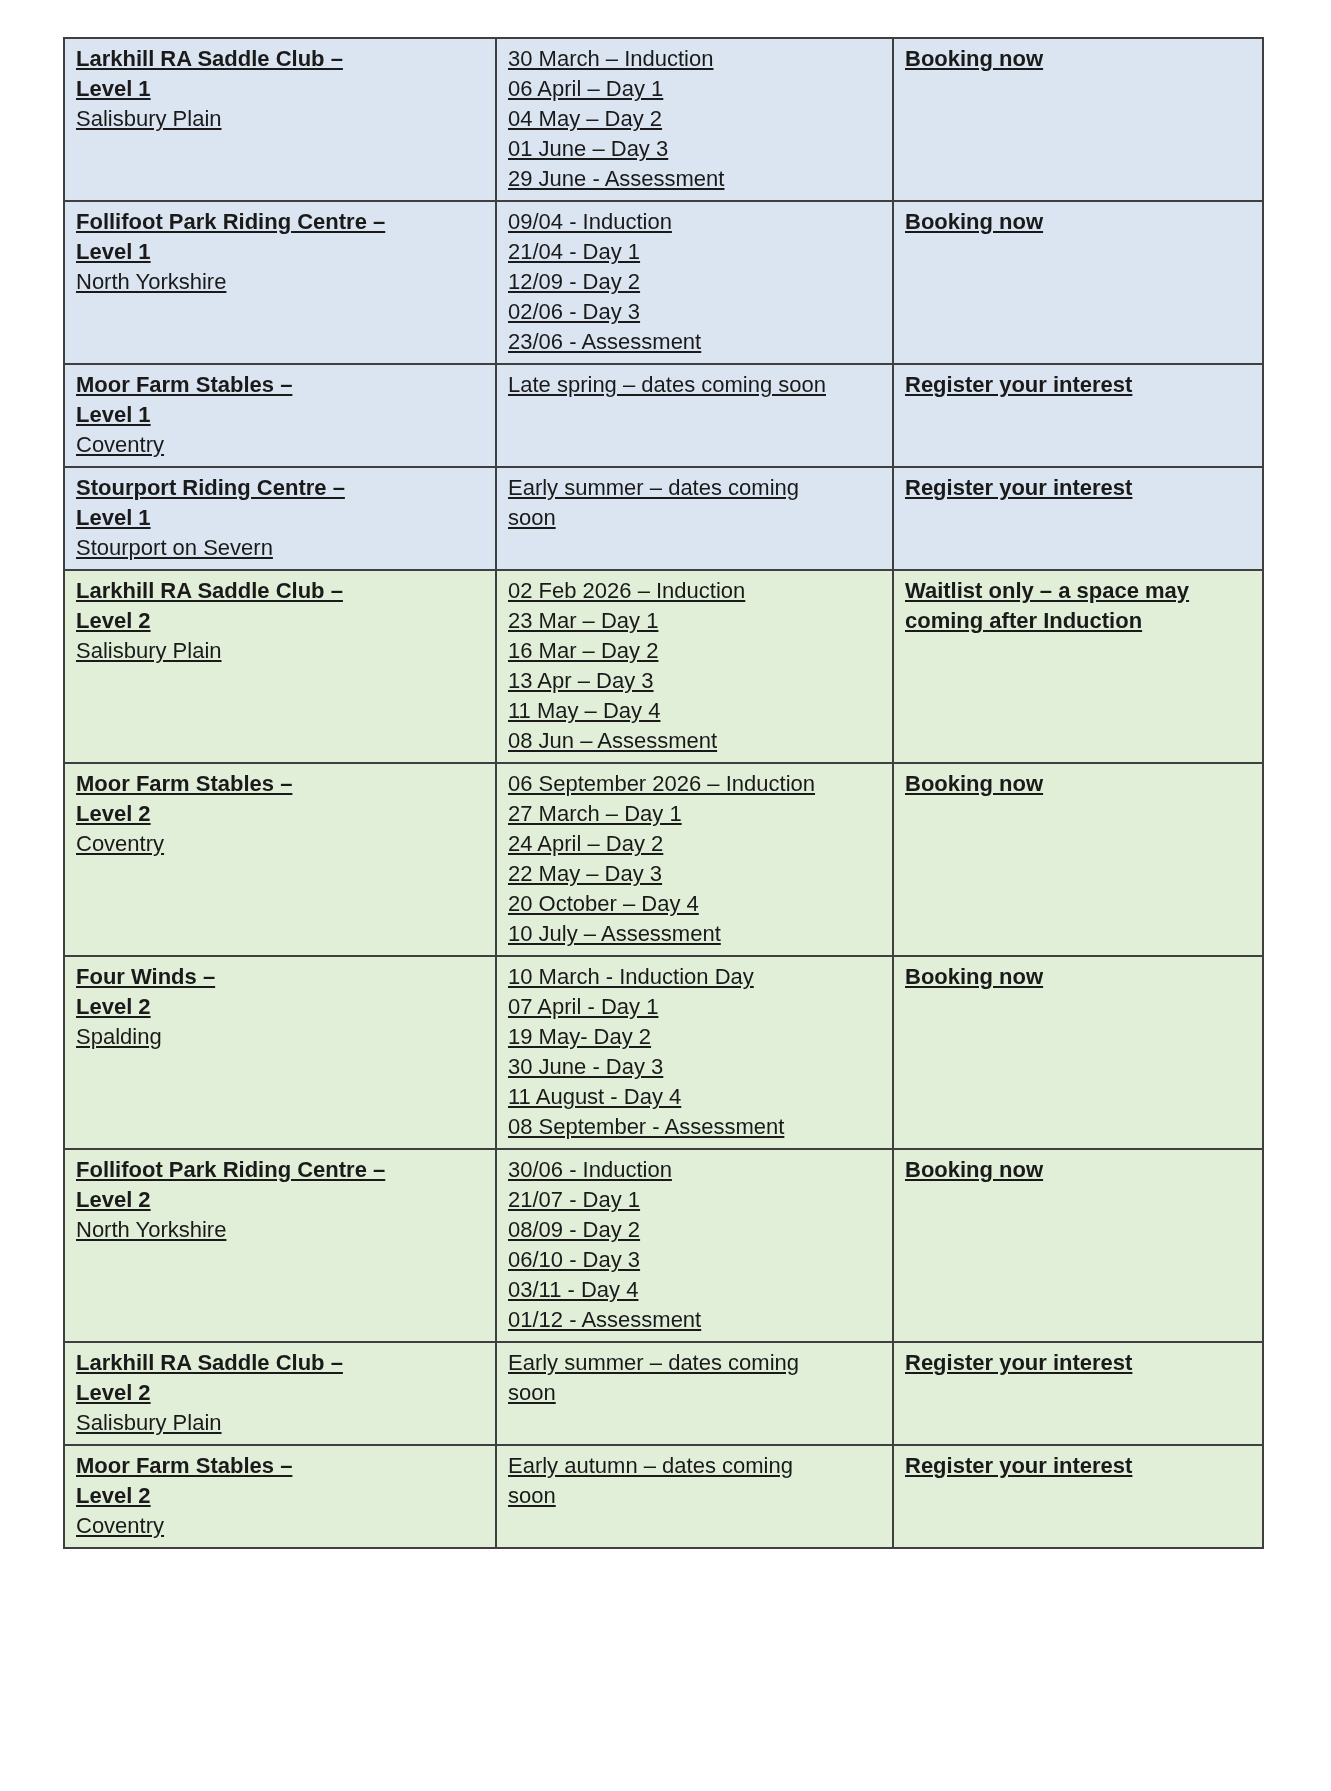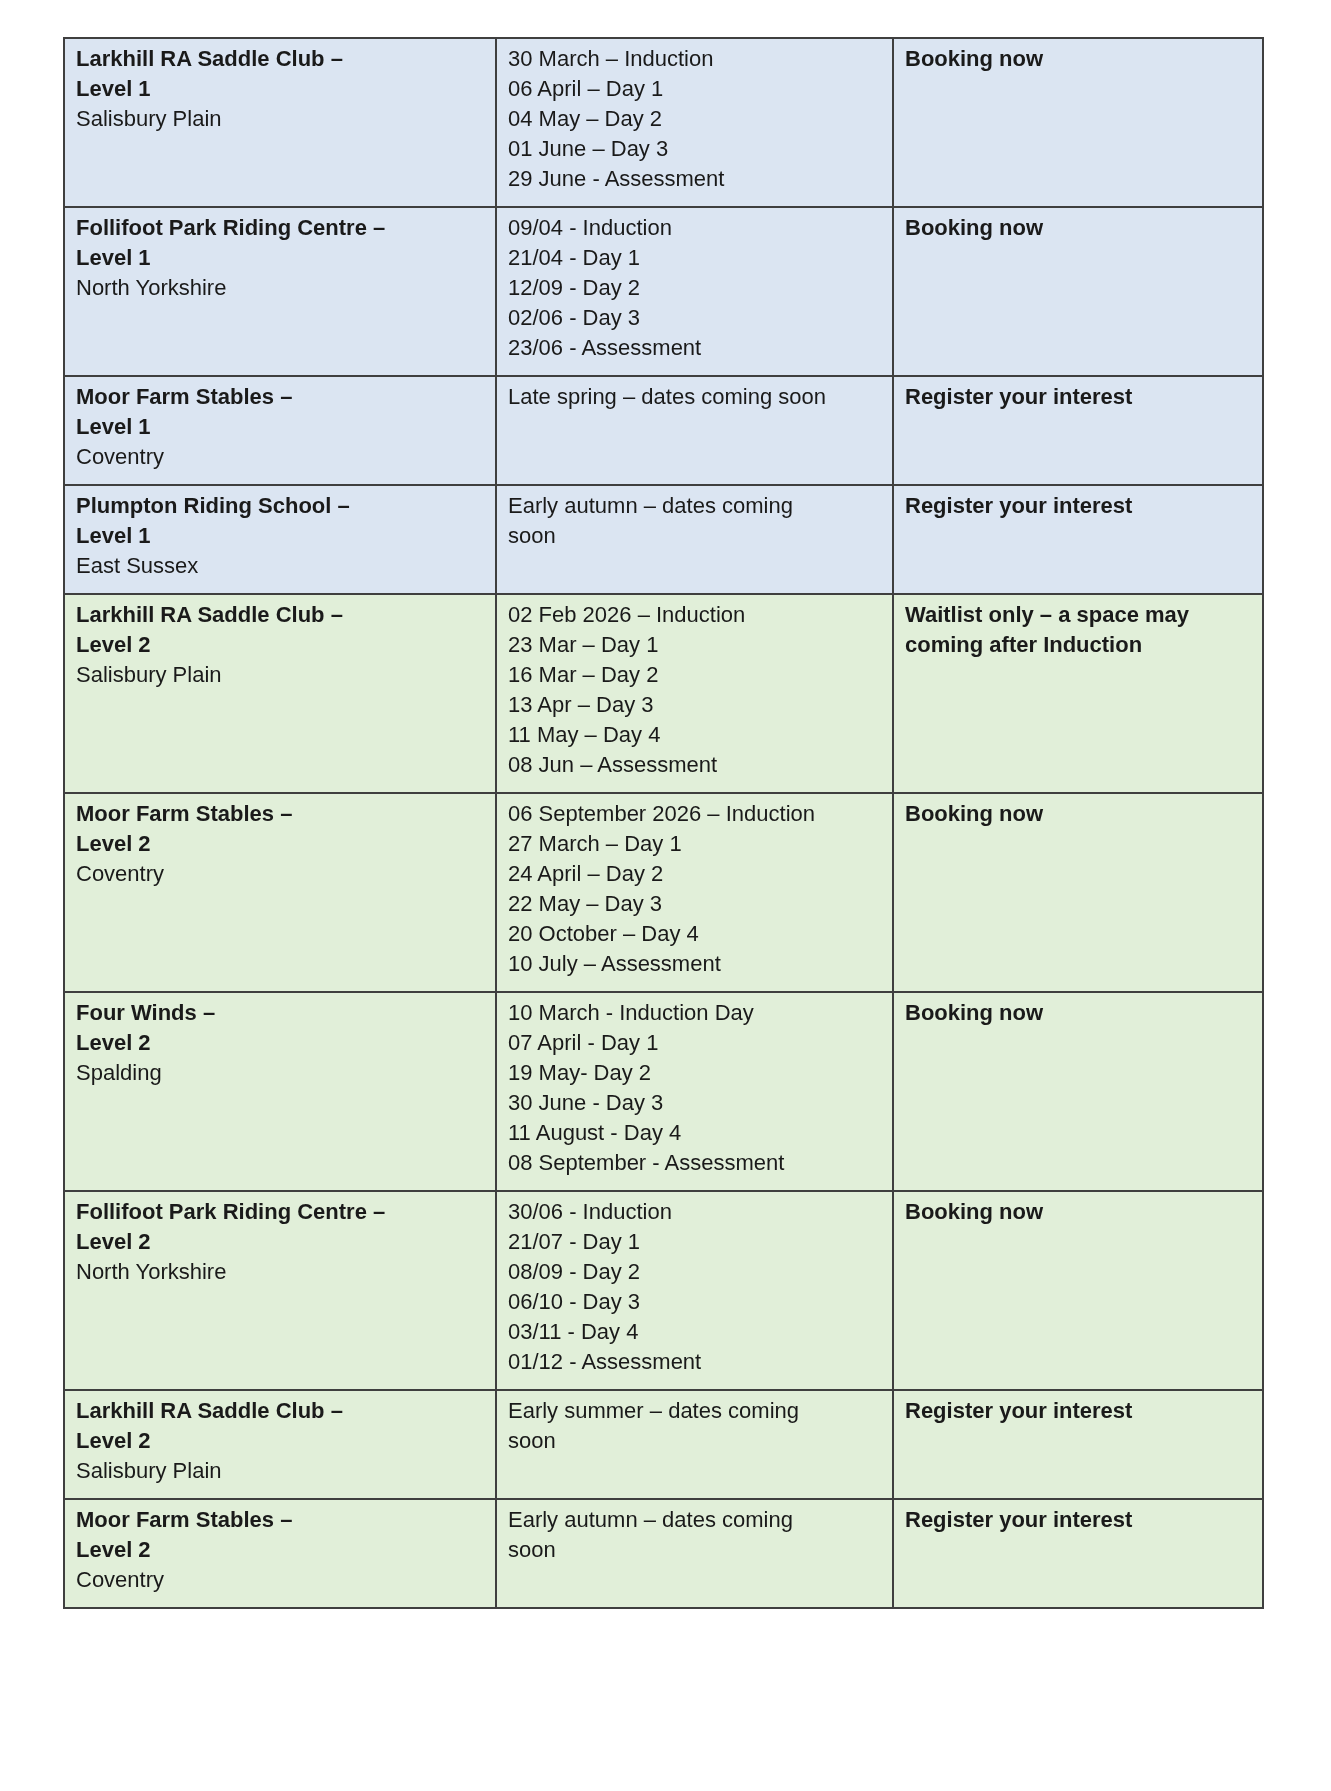--- a/index.html
+++ b/index.html
@@ -21,22 +21,23 @@
   table.sched{
     border-collapse:collapse;
     table-layout:fixed;
     width:1199px;
     font-size:22px;
     line-height:30px;
   }
   table.sched td{
     border:2px solid var(--border);
     vertical-align:top;
-    padding:5px 10px 12px 11px;
+    padding:5px 10px 6px 11px;
     overflow:hidden;
+    text-decoration:underline;
   }
   col.c-venue{width:432px;}
   col.c-dates{width:397px;}
   col.c-status{width:370px;}
   tr.level1 td{background:var(--level1-bg);}
   tr.level2 td{background:var(--level2-bg);}
   .b{font-weight:bold;}
   .line{white-space:nowrap;}
 </style>
 </head>
@@ -92,26 +93,26 @@
           </td>
           <td>
             <div class="line">Late spring – dates coming soon</div>
           </td>
           <td>
             <div class="line b">Register your interest</div>
           </td>
         </tr>
         <tr class="level1">
           <td>
-            <div class="line b">Plumpton Riding School –</div>
-            <div class="line b">Level 1</div>
-            <div class="line">East Sussex</div>
-          </td>
-          <td>
-            <div class="line">Early autumn – dates coming</div>
+            <div class="line b">Stourport Riding Centre –</div>
+            <div class="line b">Level 1</div>
+            <div class="line">Stourport on Severn</div>
+          </td>
+          <td>
+            <div class="line">Early summer – dates coming</div>
             <div class="line">soon</div>
           </td>
           <td>
             <div class="line b">Register your interest</div>
           </td>
         </tr>
         <tr class="level2">
           <td>
             <div class="line b">Larkhill RA Saddle Club –</div>
             <div class="line b">Level 2</div>

